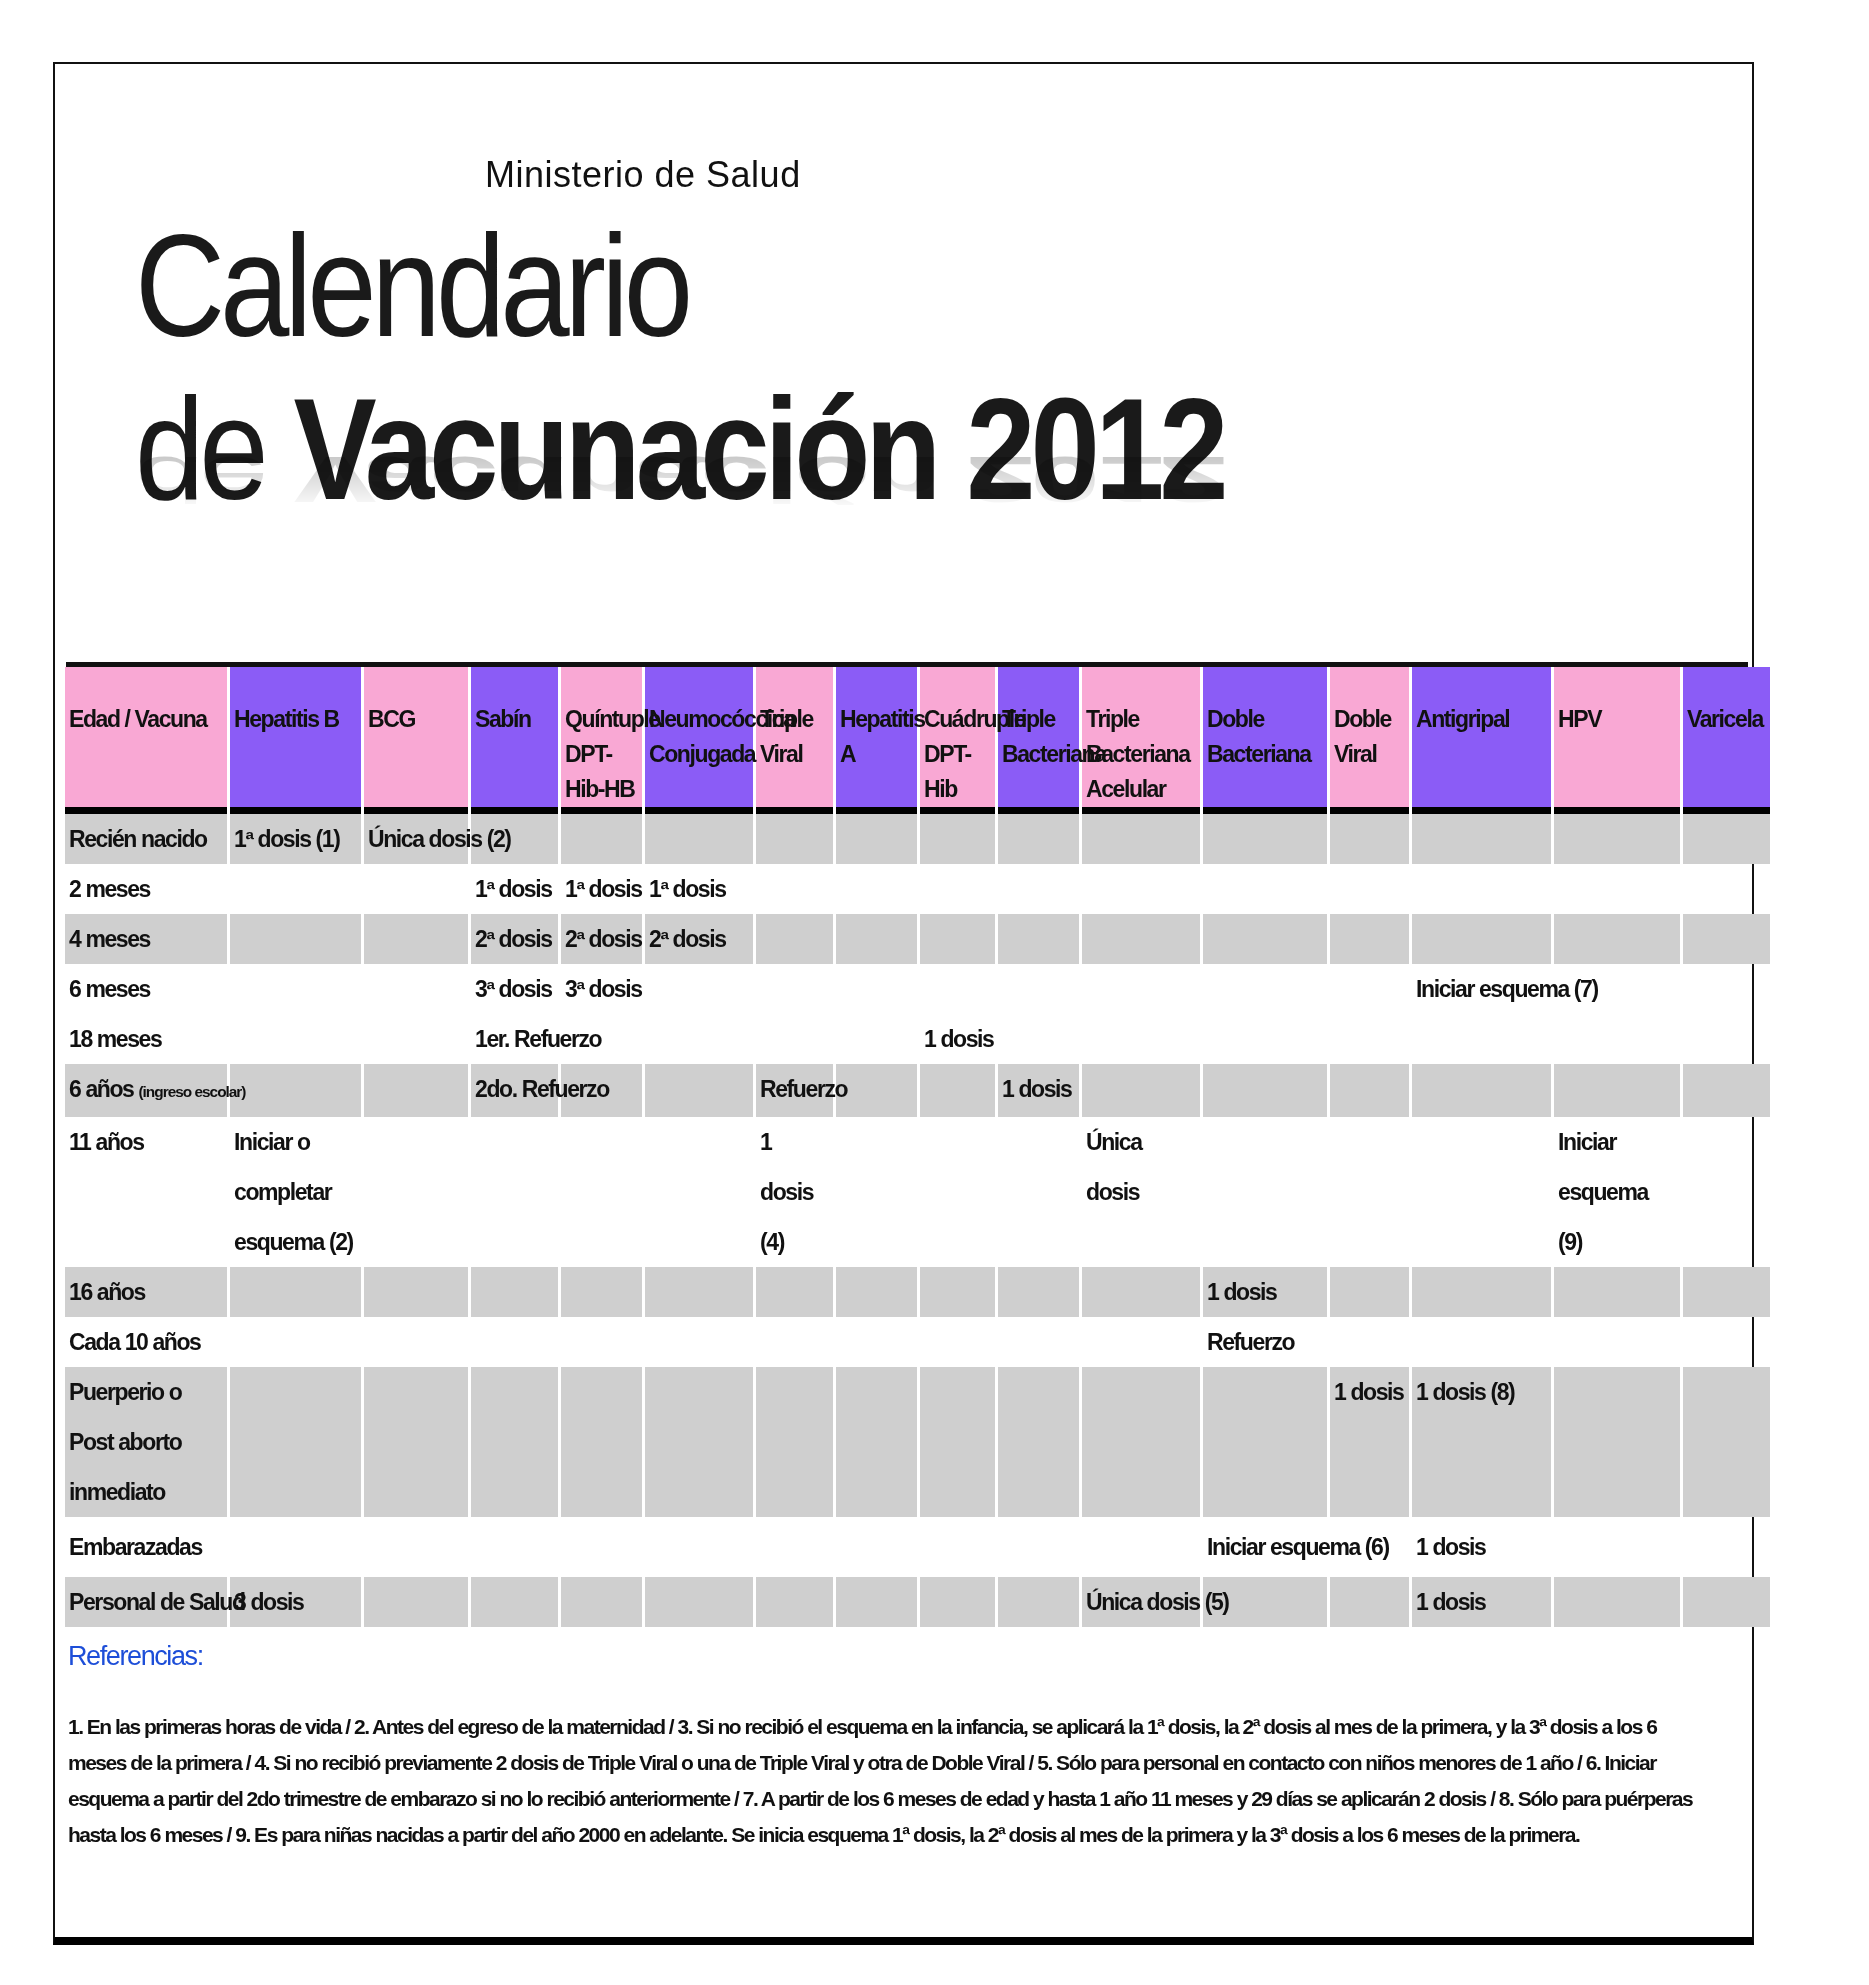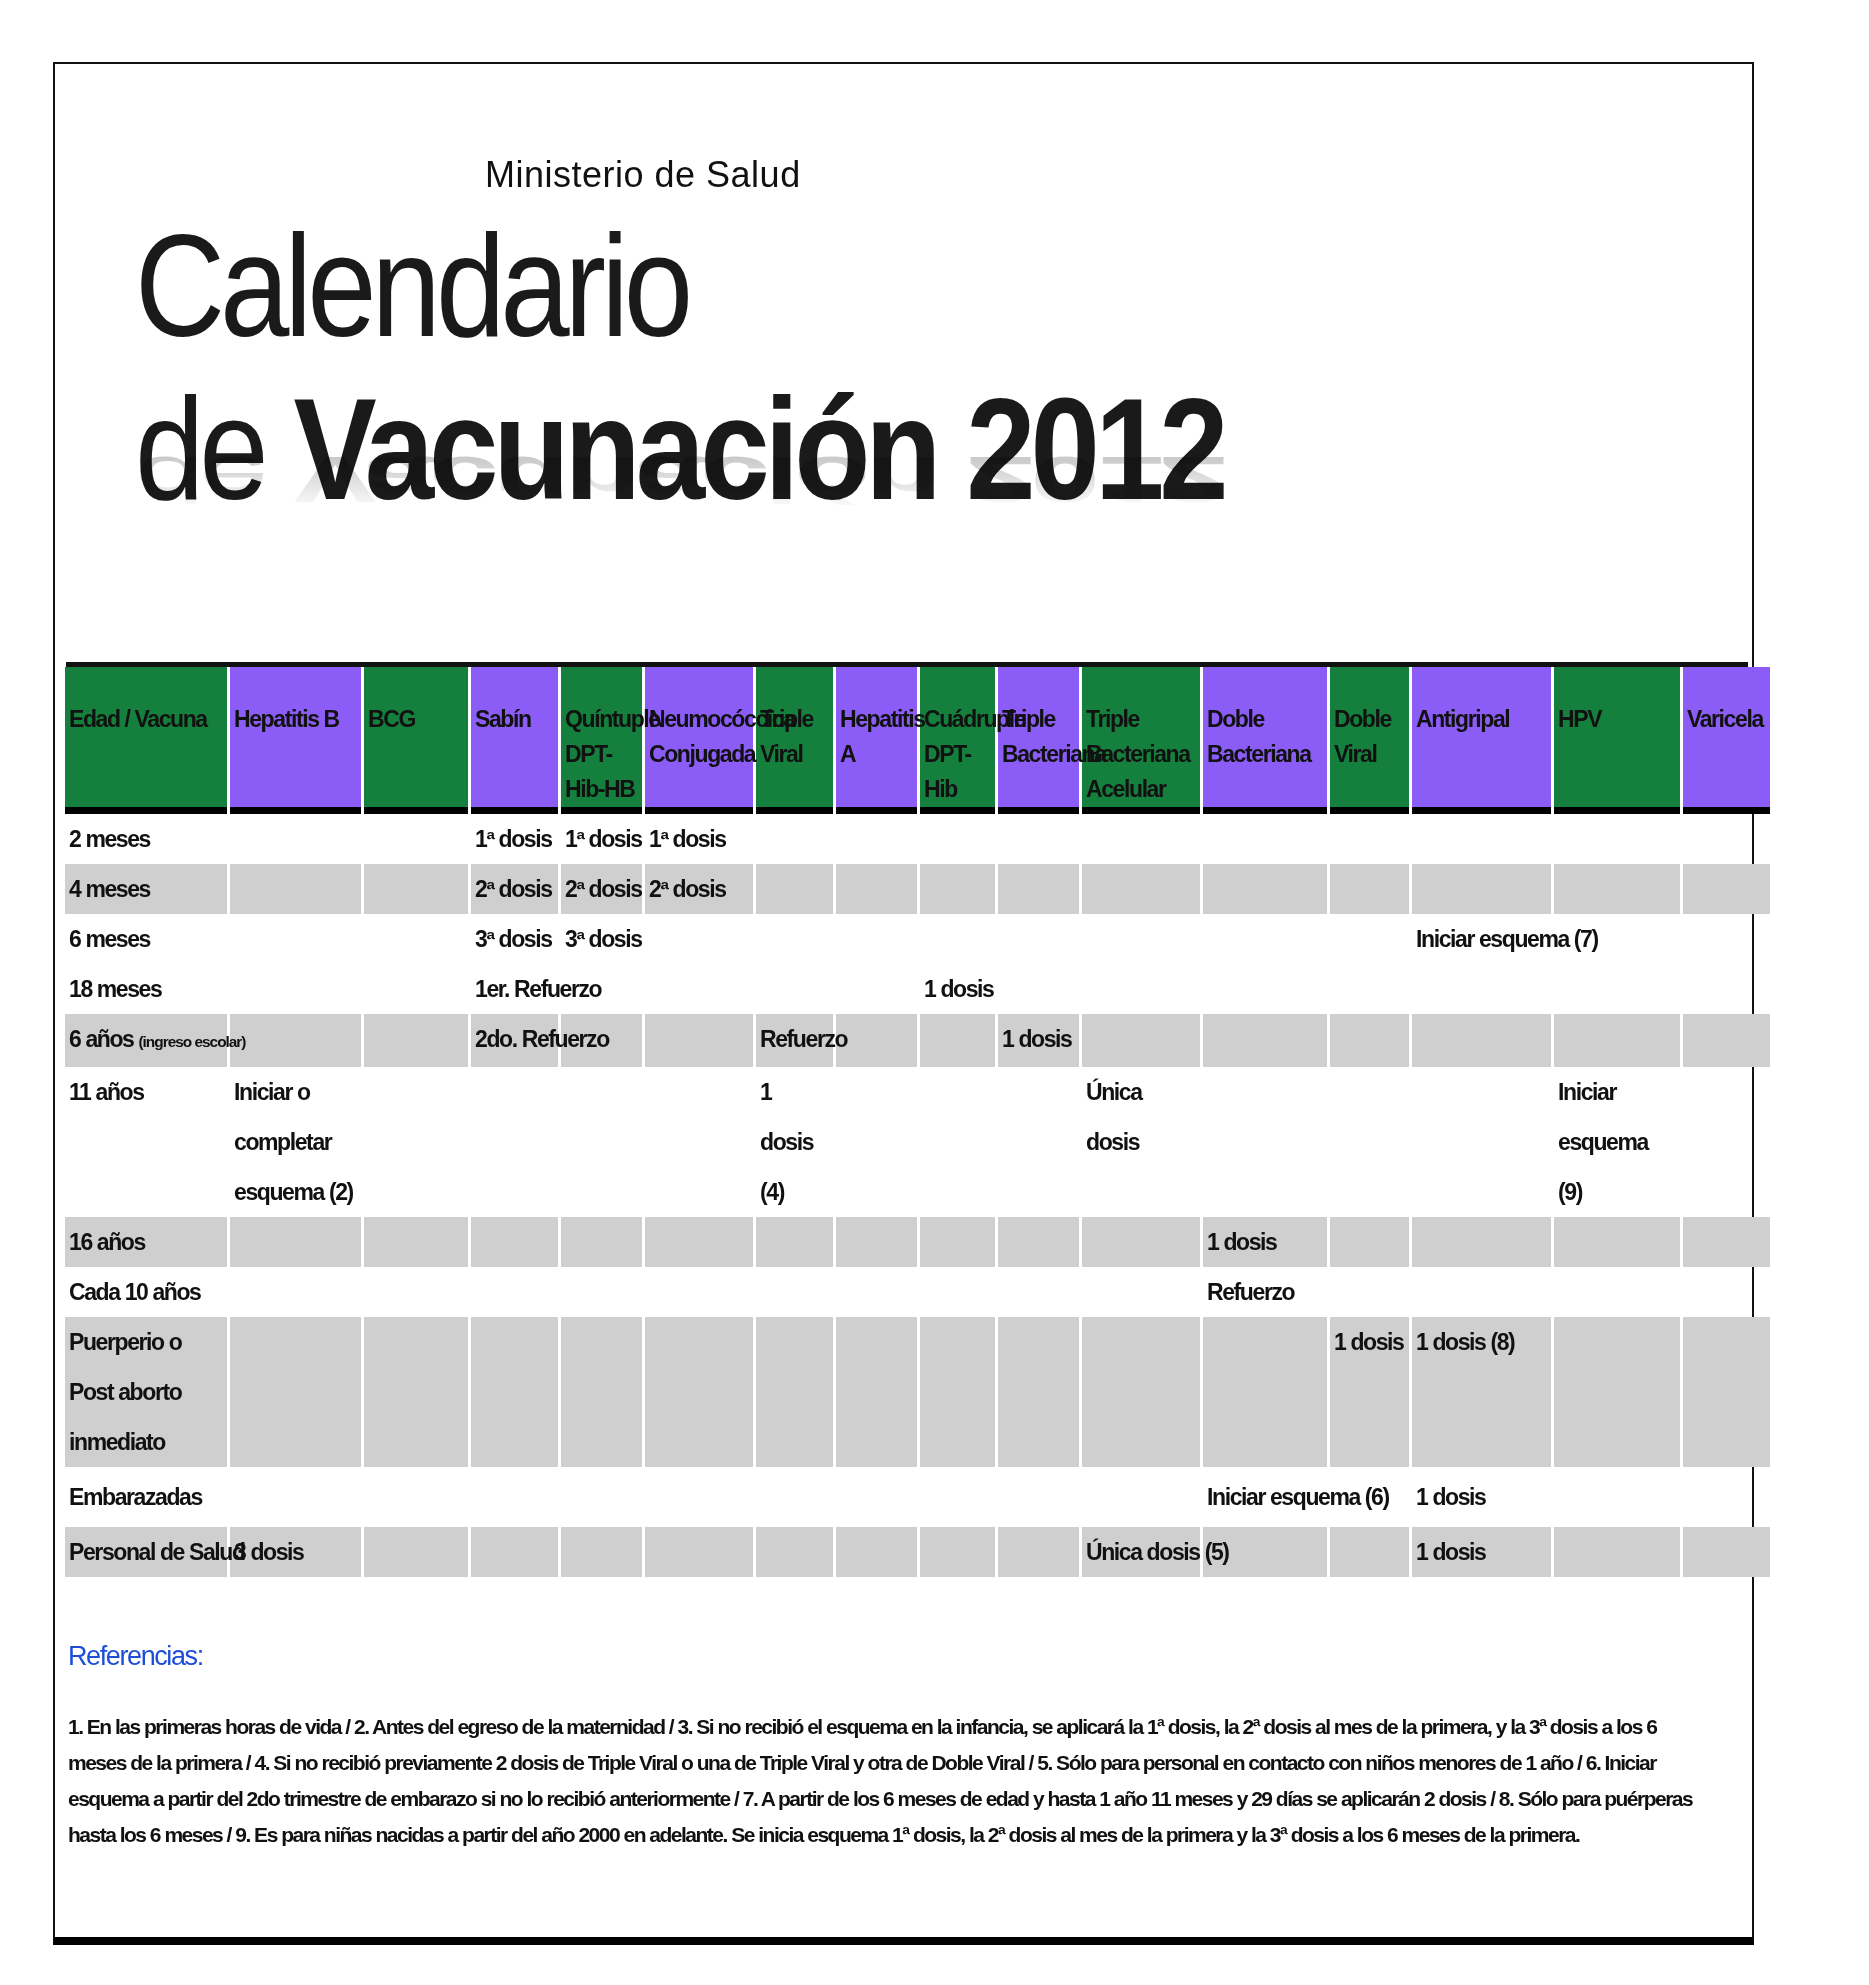--- a/index.html
+++ b/index.html
@@ -10,21 +10,21 @@
   .title2 { position: absolute; left: 135px; top: 377px; font-size: 145px; line-height: 1; letter-spacing: -5.8px; color: #1a1a1a; transform: scaleX(0.86); transform-origin: left top; white-space: nowrap; }
   .title2 b { font-weight: 700; }
   .reflect { position: absolute; left: 135px; top: 512px; font-size: 145px; line-height: 1; letter-spacing: -5.8px; transform: scaleX(0.86) scaleY(-0.45); transform-origin: left top; white-space: nowrap; color: transparent; background: linear-gradient(to top, rgba(0,0,0,0.25), rgba(0,0,0,0)); -webkit-background-clip: text; background-clip: text; }
   .reflect b { font-weight: 700; }
 
   .table-wrap { position: absolute; left: 66px; top: 662px; width: 1682px; }
   .top-rule { height: 4.8px; background: #111; width: 1682px; }
   table { border-collapse: separate; border-spacing: 3.9px 0; margin-left: -3.9px; table-layout: fixed; width: 1690px; font-family: "Liberation Sans", sans-serif; }
   th, td { font-size: 23px; padding: 0 3.9px; text-align: left; vertical-align: top; letter-spacing: -1.4px; transform-origin: left; }
   th { font-weight: 700; height: 112px; padding-top: 35px; line-height: 35px; box-sizing: border-box; border-bottom: 7.7px solid #000; }
-  th.shade { background: #15803d; }
+  th.shade { background: #f9a8d4; }
   th.light { background: #8b5cf6; }
   td { height: 50px; line-height: 50px; font-weight: 700; white-space: nowrap; }
   tr.grey td { background: #cfcfcf; }
   tr.tall td { height: 100px; line-height: 50px; white-space: normal; }
   tr.xtall td { height: 143px; white-space: normal; line-height: 50px; }
   tr.emb td { height: 60px; line-height: 60px; vertical-align: bottom; }
   td.first { letter-spacing: -1.4px; }
   td .small { font-size: 15.4px; letter-spacing: -1px; }
 
   .refs-title { position: absolute; left: 68px; top: 1641px; font-size: 27px; color: #1d4ed8; letter-spacing: -1.4px; }
@@ -75,20 +75,38 @@
           <th class="light">Triple Bacteriana</th>
           <th class="shade">Triple Bacteriana Acelular</th>
           <th class="light">Doble Bacteriana</th>
           <th class="shade">Doble Viral</th>
           <th class="light">Antigripal</th>
           <th class="shade">HPV</th>
           <th class="light">Varicela</th>
         </tr>
     </thead>
     <tbody id="body-rows">
+        <tr class="grey">
+          <td class="first"><span>Recién nacido</span></td>
+          <td>1ª dosis (1)</td>
+          <td>Única dosis (2)</td>
+          <td></td>
+          <td></td>
+          <td></td>
+          <td></td>
+          <td></td>
+          <td></td>
+          <td></td>
+          <td></td>
+          <td></td>
+          <td></td>
+          <td></td>
+          <td></td>
+          <td></td>
+        </tr>
         <tr class="">
           <td class="first"><span>2 meses</span></td>
           <td></td>
           <td></td>
           <td>1ª dosis</td>
           <td>1ª dosis</td>
           <td>1ª dosis</td>
           <td></td>
           <td></td>
           <td></td>

